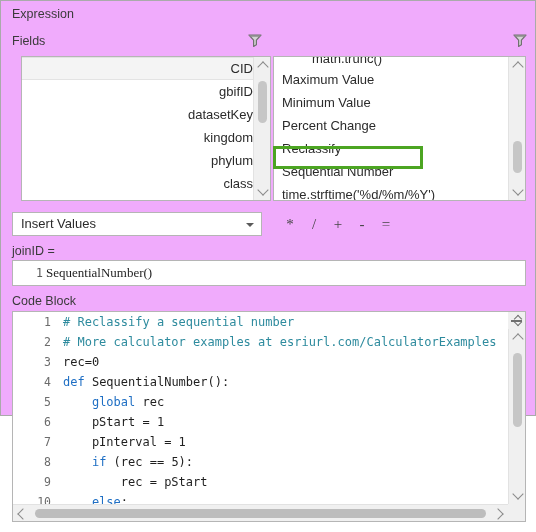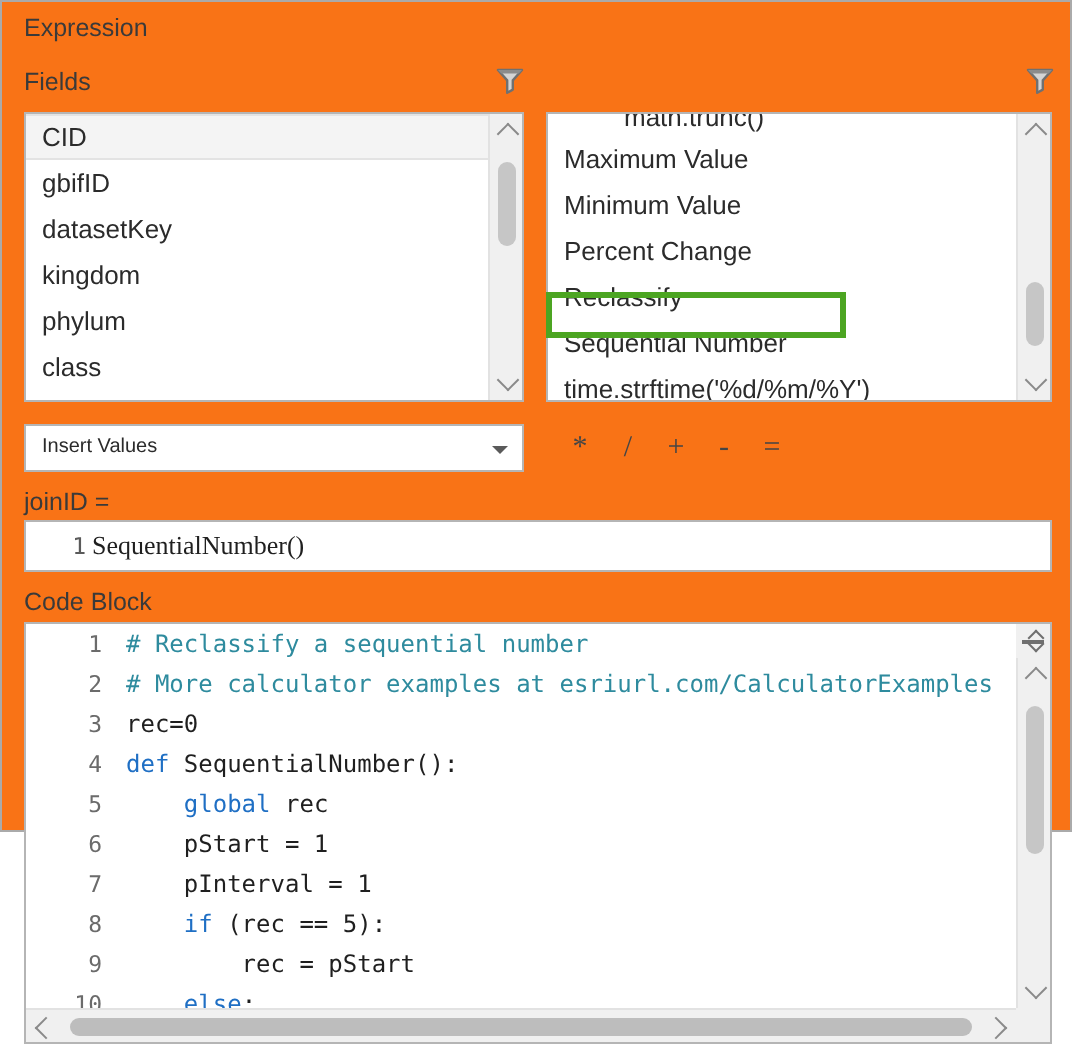--- a/index.html
+++ b/index.html
@@ -15,21 +15,21 @@
     color: #333333;
     overflow: hidden;
   }
 
   
   #dialog {
     position: absolute;
     left: 0; top: 0;
     width: 536px;
     height: 416px;
-    background: #f97316;
+    background: #f0abfc;
     box-sizing: border-box;
     border: 1px solid #aaaaaa;
   }
 
   .section-title {
     font-size: 12.5px;
     color: #3a3a3a;
     font-family: "Liberation Sans", sans-serif;
   }
 
@@ -59,22 +59,22 @@
 
   
   .listbox {
     position: absolute;
     background: #ffffff;
     border: 1px solid #b5b5b5;
     box-sizing: border-box;
     overflow: hidden;
   }
   #fields-list {
-    left: 11px; top: 55px;
-    width: 250px; height: 145px;
+    left: 20px; top: 55px;
+    width: 250px; height: 145px; text-align: right;
   }
   #helpers-list {
     left: 272px; top: 55px;
     width: 253px; height: 145px;
   }
 
   .list-scroll {
     position: absolute;
     left: 0; top: 0;
     right: 17px;
@@ -183,21 +183,21 @@
     width: 250px; height: 24px;
     background: #ffffff;
     border: 1px solid #b5b5b5;
     box-sizing: border-box;
     cursor: pointer;
   }
   #insert-values-text {
     position: absolute;
     left: 8px; top: 0;
     line-height: 22px;
-    font-size: 10px;
+    font-size: 13px;
     color: #2b2b2b;
   }
   #insert-values-caret {
     position: absolute;
     right: 7px; top: 10px;
     width: 0; height: 0;
     border-left: 4px solid transparent;
     border-right: 4px solid transparent;
     border-top: 4px solid #5a5a5a;
   }

